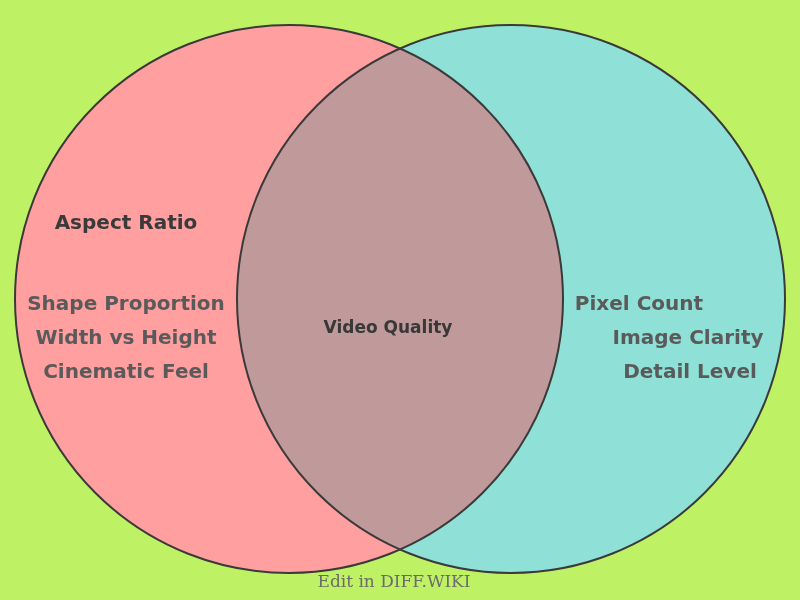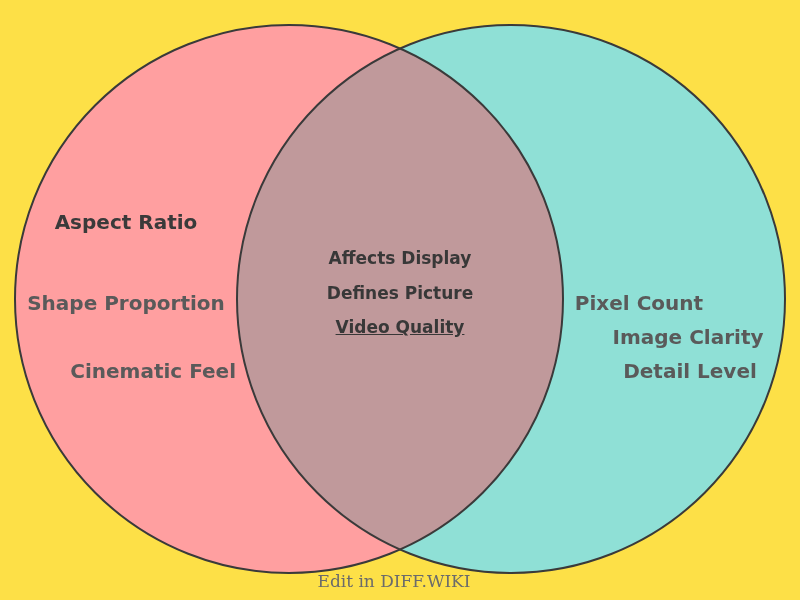--- a/index.html
+++ b/index.html
@@ -4,21 +4,21 @@
 <style>
   html, body {
     margin: 0;
     padding: 0;
     background: #ffffff;
   }
   .stage {
     position: relative;
     width: 800px;
     height: 600px;
-    background: #fde047;
+    background: #bef264;
     overflow: hidden;
     font-family: "DejaVu Sans", sans-serif;
   }
   .venn-svg {
     position: absolute;
     left: 0;
     top: 0;
     width: 800px;
     height: 600px;
   }
@@ -68,25 +68,24 @@
     <circle cx="289" cy="299" r="274" fill="#ff9fa0"></circle>
     <circle cx="511" cy="299" r="274" fill="#8fe0d6"></circle>
     <path d="M 400 48.5 A 274 274 0 0 1 400 549.5 A 274 274 0 0 1 400 48.5 Z" fill="#c0999b"></path>
 
     <circle cx="289" cy="299" r="274" fill="none" stroke-width="2" stroke="#3a3a3a"></circle>
     <circle cx="511" cy="299" r="274" fill="none" stroke-width="2" stroke="#3a3a3a"></circle>
   </svg>
 
   <div class="label circle-title" style="left:26px; top:209px; width:200px;">Aspect Ratio</div>
   <div class="label side-item" style="left:16px; top:292px; width:220px;">Shape Proportion</div>
-  <div class="label side-item" style="left:16px; top:360px; width:220px;text-align:right;">Cinematic Feel</div>
+  <div class="label side-item" style="left:16px; top:326px; width:220px;">Width vs Height</div>
+  <div class="label side-item" style="left:16px; top:360px; width:220px;">Cinematic Feel</div>
 
-  <div class="label center-item" style="left:300px; top:246px; width:200px;">Affects Display</div>
-  <div class="label center-item" style="left:300px; top:281px; width:200px;">Defines Picture</div>
-  <div class="label center-item" style="left:300px; top:315px; width:200px;text-decoration:underline;">Video Quality</div>
+  <div class="label center-item" style="left:288px; top:315px; width:200px;">Video Quality</div>
 
   <div class="label side-item" style="left:529px; top:292px; width:220px;">Pixel Count</div>
   <div class="label side-item" style="left:562px; top:326px; width:252px;">Image Clarity</div>
   <div class="label side-item" style="left:580px; top:360px; width:220px;">Detail Level</div>
 
   <div class="caption">Edit in DIFF.WIKI</div>
 
 </div>
 
 </body></html>

